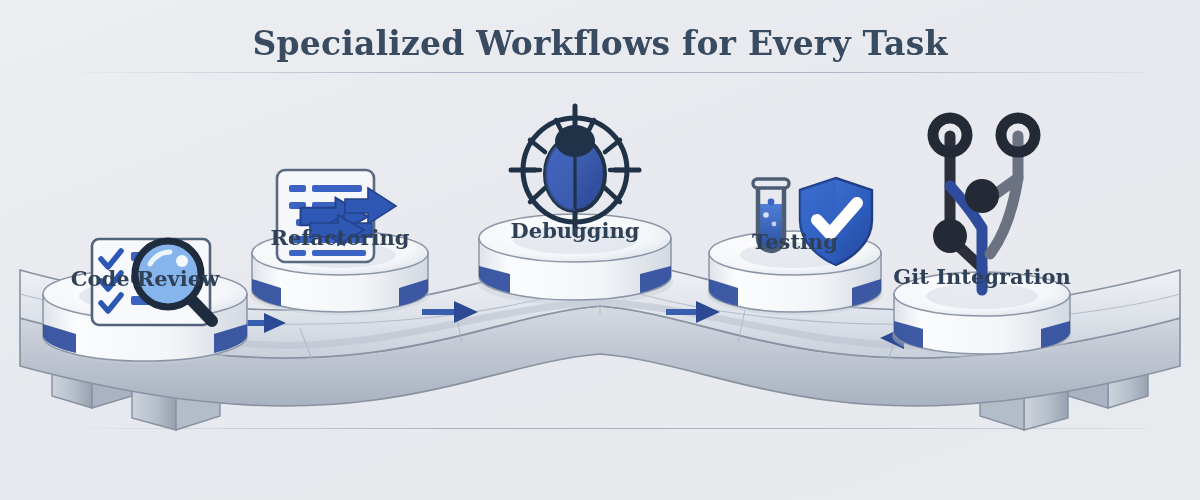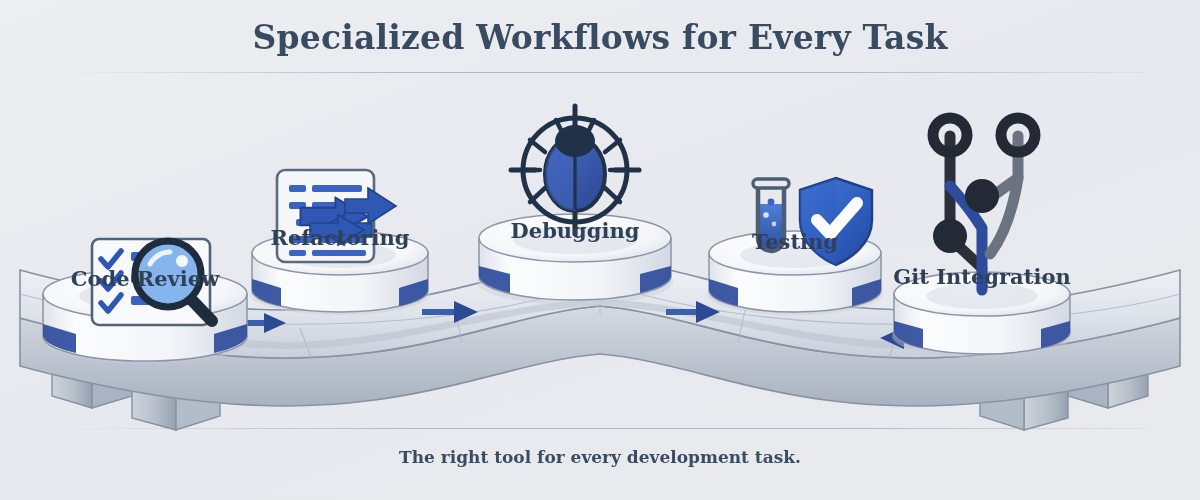--- a/index.html
+++ b/index.html
@@ -14,21 +14,21 @@
     font-family: "Liberation Sans", sans-serif;
   }
   #scene {
     position: relative;
     width: 1200px;
     height: 500px;
     background: linear-gradient(160deg, #edeef2 0%, #e8e9ee 45%, #e9eaee 100%);
   }
   .title {
     position: absolute;
-    top: 18px;
+    top: 24px;
     left: 0;
     width: 1200px;
     text-align: center;
     font-family: "DejaVu Serif", "Liberation Serif", serif;
     font-size: 33px;
     font-weight: 700;
     letter-spacing: 0.2px;
     color: #384b60;
     white-space: nowrap;
   }
@@ -341,15 +341,14 @@
           <circle cx="982" cy="118" r="17" fill="#232a35"></circle>
           <circle cx="950" cy="158" r="17" fill="#232a35"></circle>
         </g>
 
         <text class="pedestal-label" x="982" y="206" text-anchor="middle" font-size="21">Git Integration</text>
       </g>
     </svg>
   </div>
 
   <div class="divider bottom"></div>
-  <div class="footer">The right tool for every development task.</div>
 
 </div>
 
 </body></html>

